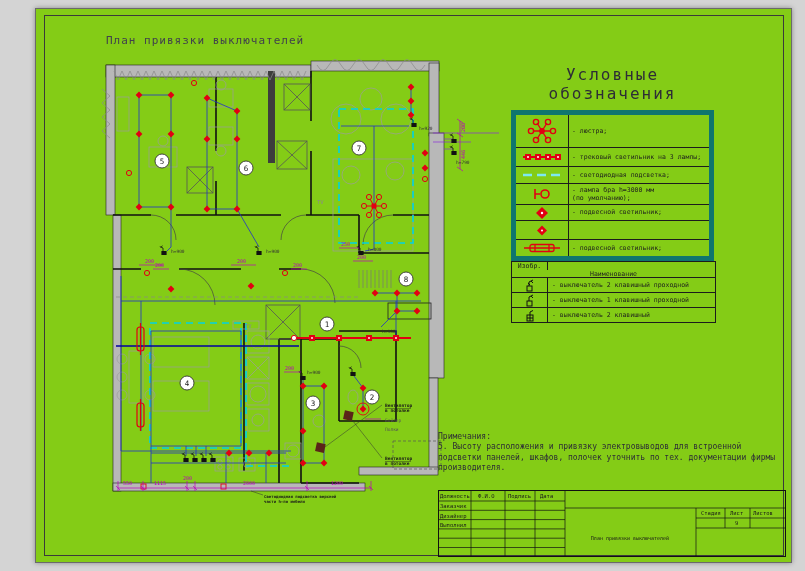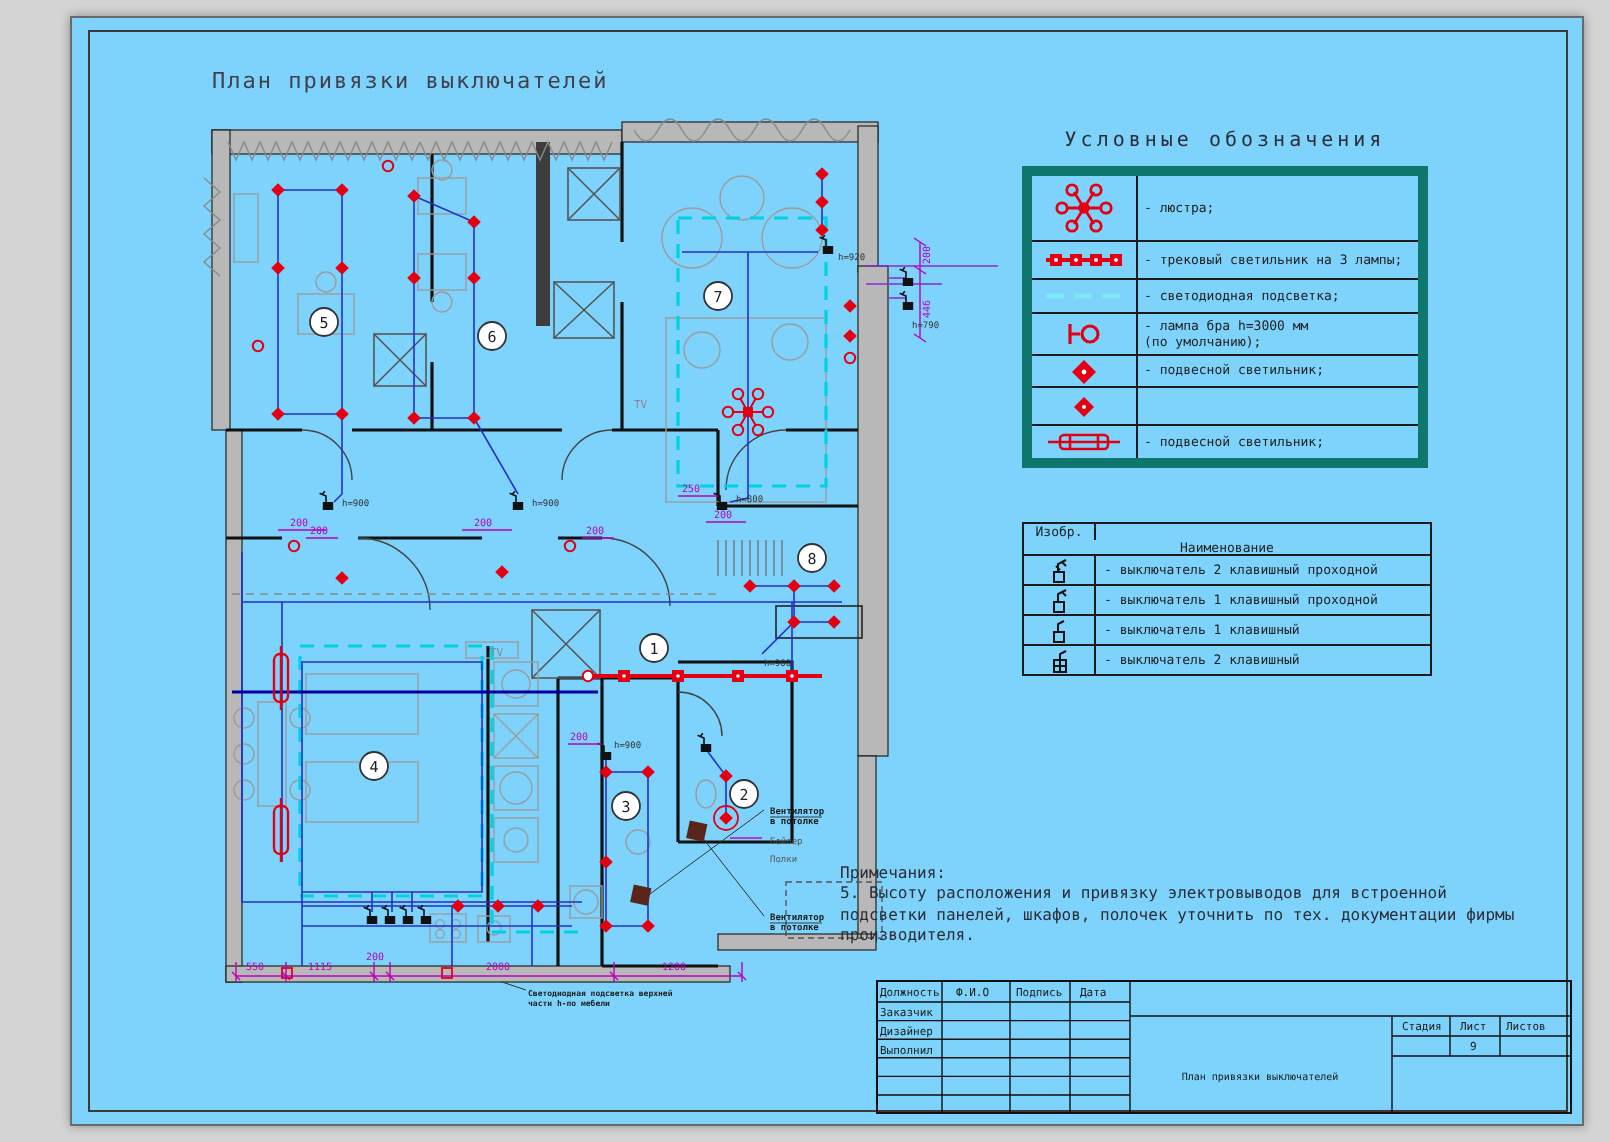--- a/index.html
+++ b/index.html
@@ -1,40 +1,40 @@
 <!DOCTYPE html>
 <html><head>
 <meta charset="utf-8">
 <style>
   html,body{margin:0;padding:0;}
   body{width:805px;height:571px;background:#d4d4d4;position:relative;
        font-family:"DejaVu Sans Mono",monospace;overflow:hidden;}
   .sheet{position:absolute;left:35px;top:8px;width:755px;height:553px;
-         background:#7dd3fc;border:1px solid #6a6a6a;box-shadow:0 0 5px rgba(0,0,0,.35);}
+         background:#84cc16;border:1px solid #6a6a6a;box-shadow:0 0 5px rgba(0,0,0,.35);}
   .frame{position:absolute;left:8px;top:6px;right:7px;bottom:6px;border:1px solid #3a3a3a;pointer-events:none;}
   .drawing-title{position:absolute;left:70px;top:25px;font-size:11px;letter-spacing:1px;color:#41414d;}
   
   .legend{position:absolute;left:475px;top:56px;width:203px;}
-  .legend-title{text-align:center;font-size:10px;letter-spacing:2px;color:#2d2d36;margin-bottom:7px;}
+  .legend-title{text-align:center;font-size:16px;letter-spacing:2px;color:#2d2d36;margin-bottom:7px;}
   .legend-table{border:5px solid #0f766e;}
   .lrow{display:flex;border-bottom:1px solid #1c1c1c;}
   .lrow:last-child{border-bottom:none;}
   .licon{width:52px;border-right:1px solid #1c1c1c;display:flex;align-items:center;justify-content:center;flex:none;}
   .ltext{flex:1;font-size:6.5px;line-height:1.25;color:#1e1e1e;padding:2px 3px;display:flex;align-items:center;white-space:pre-line;}
   
   .sw-table{position:absolute;left:475px;top:252px;width:203px;border:1px solid #1c1c1c;}
   .srow{display:flex;border-bottom:1px solid #1c1c1c;height:14px;}
   .srow:last-child{border-bottom:none;}
   .srow.head{height:15px;flex-direction:column;}
   .scol-i{width:35px;border-right:1px solid #1c1c1c;display:flex;align-items:center;justify-content:center;flex:none;
           font-size:6.5px;color:#1e1e1e;}
   .scol-n{flex:1;display:flex;align-items:center;font-size:6.5px;color:#1e1e1e;padding:0 4px;}
   .srow.head .scol-n{justify-content:center;}
   
-  .notes{position:absolute;left:384px;top:423px;width:342px;font-size:8px;line-height:1.3;color:#2d2d36;}
+  .notes{position:absolute;left:402px;top:423px;width:342px;font-size:8px;line-height:1.3;color:#2d2d36;}
   
   .titleblock{position:absolute;left:402px;top:481px;}
   svg text{font-family:"DejaVu Sans Mono",monospace;}
 </style>
 </head>
 <body>
 
 <div class="sheet">
   <div class="frame"></div>
 
@@ -463,29 +463,20 @@
         <svg width="12" height="13" viewBox="0 0 12 13" stroke="#111" fill="none" stroke-width="1">
           <rect x="3" y="7" width="5" height="5"></rect>
             <path d="M5 7 V3 L9 1 M7 2 l2 2"></path>
         </svg>
       </div>
       <div class="scol-n">- выключатель 1 клавишный проходной</div>
     </div>
     <div class="srow">
       <div class="scol-i">
         <svg width="12" height="13" viewBox="0 0 12 13" stroke="#111" fill="none" stroke-width="1">
-          <rect x="3" y="7" width="5" height="5"></rect>
-            <path d="M5 7 V3 L8 1.5"></path>
-        </svg>
-      </div>
-      <div class="scol-n">- выключатель 1 клавишный</div>
-    </div>
-    <div class="srow">
-      <div class="scol-i">
-        <svg width="12" height="13" viewBox="0 0 12 13" stroke="#111" fill="none" stroke-width="1">
           <rect x="3" y="6" width="6" height="6"></rect>
             <path d="M6 6 V12 M3 9 H9 M6 6 V3 L9 1.5"></path>
         </svg>
       </div>
       <div class="scol-n">- выключатель 2 клавишный</div>
     </div>
   </div>
 
   <div class="notes">
     <div>Примечания:</div>

